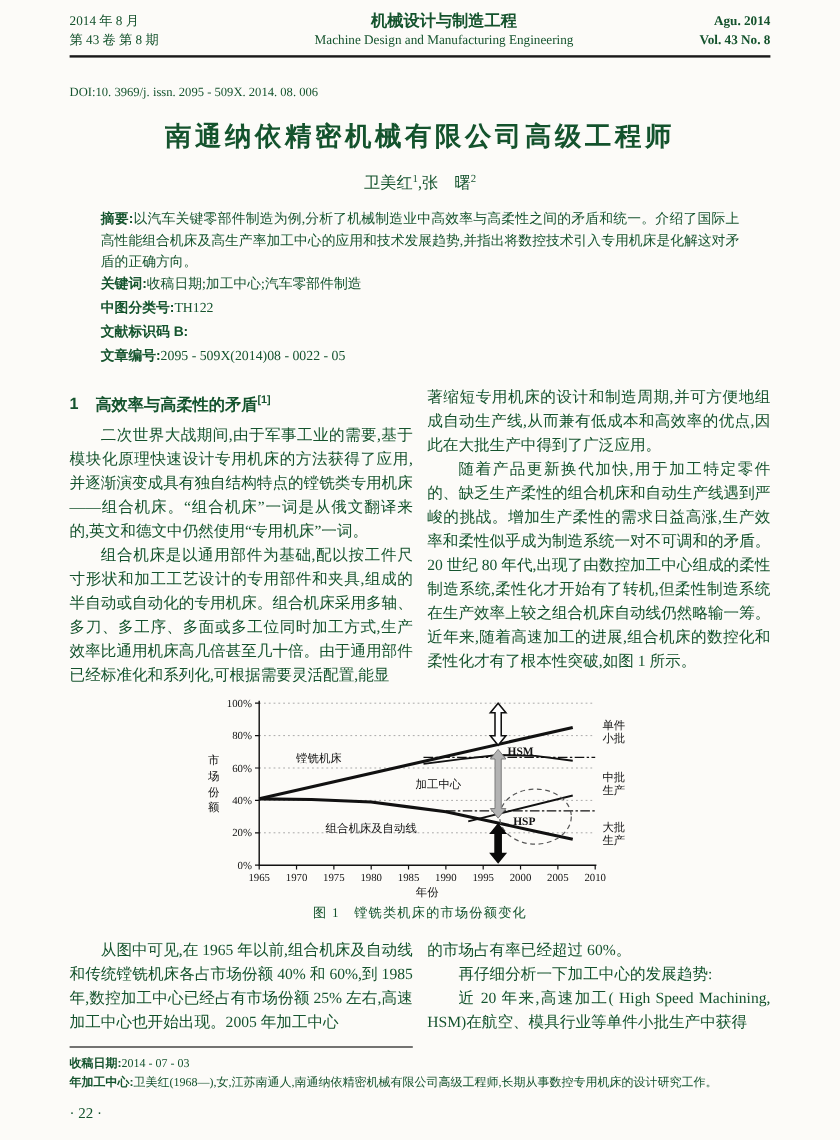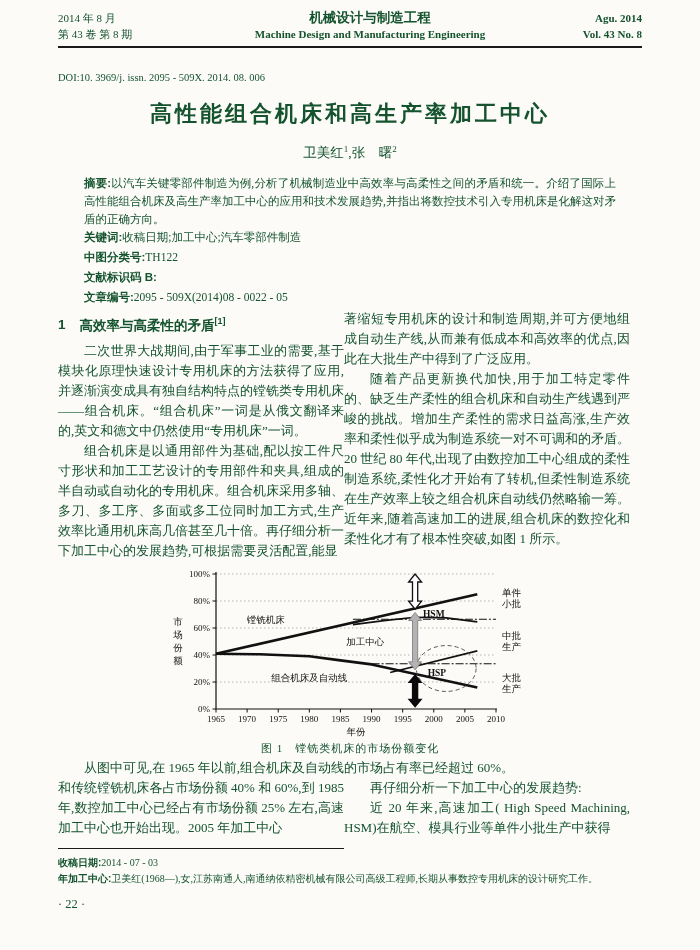--- a/index.html
+++ b/index.html
@@ -11,39 +11,39 @@
     overflow:hidden;
   }
   .inner{padding:10px 58px 0 58px;}
   
   .jhead{display:flex; justify-content:space-between; align-items:flex-start;}
   .jhead .col{font-size:11px; line-height:16px;}
   .jhead .left{text-align:left; width:150px;}
   .jhead .center{text-align:center; flex:1;}
   .jhead .right{text-align:right; width:110px; font-weight:bold;}
   .jtitle-cn{font-size:13.5px; font-weight:bold; font-family:"Liberation Sans","DejaVu Sans",sans-serif;}
-  .jtitle-en{font-size:11px; font-weight:bold;}
+  .jtitle-en{font-size:11px; font-weight:normal;}
   .hrule{border-top:2px solid #1a1a1a; margin-top:4px;}
   
   .doi{font-size:10.5px; margin-top:24px;}
   
   .atitle{
     text-align:center; font-size:22px; font-weight:bold; letter-spacing:3px;
     font-family:"Liberation Sans","DejaVu Sans",sans-serif; margin-top:16px;
   }
   .authors{text-align:center; font-size:13.5px; margin-top:14px;}
   .authors sup{font-size:9px;}
   .affil{text-align:center; font-size:12px; line-height:21px; margin-top:8px;}
   
   .abs{margin:12px 26px 0 26px; font-size:11.5px; line-height:18px; text-align:justify;}
   .abs .lbl, .kw .lbl, .meta .lbl{font-weight:bold; font-family:"Liberation Sans","DejaVu Sans",sans-serif;}
   .kw{margin:0 26px; font-size:11.5px; line-height:19px;}
   .meta{margin:0 26px; font-size:11.5px; line-height:20px; display:flex; justify-content:space-between;flex-direction:column;}
   
-  .cols{display:grid; grid-template-columns:286px 286px; margin-top:2px;}
+  .cols{display:grid; grid-template-columns:286px 286px; column-gap:12px; margin-top:14px;}
   .bodytext{font-size:13px; line-height:20px; text-align:justify;}
   .bodytext p{margin:0; text-indent:2em;}
   .bodytext p.cont{text-indent:0;}
   .sechead{
     font-size:13.5px; font-weight:bold; margin:2px 0 6px 0;
     font-family:"Liberation Sans","DejaVu Sans",sans-serif;
   }
   .sechead sup{font-size:9px;}
   .secnum{margin-right:14px;}
   
@@ -75,38 +75,38 @@
       </div>
       <div class="col right">
         <div>Agu. 2014</div>
         <div>Vol. 43 No. 8</div>
       </div>
     </div>
     <div class="hrule"></div>
 
     <div class="doi">DOI:10. 3969/j. issn. 2095 - 509X. 2014. 08. 006</div>
 
-    <div class="atitle">高性能组合机床和高生产率加工中心</div>
+    <div class="atitle">南通纳依精密机械有限公司高级工程师</div>
 
     <div class="authors"><span><span>卫美红</span><sup>1</sup></span><span>,</span><span><span>张　曙</span><sup>2</sup></span></div>
 
 
     <div class="abs"><span class="lbl">摘要:</span><span>以汽车关键零部件制造为例,分析了机械制造业中高效率与高柔性之间的矛盾和统一。介绍了国际上高性能组合机床及高生产率加工中心的应用和技术发展趋势,并指出将数控技术引入专用机床是化解这对矛盾的正确方向。</span></div>
     <div class="kw"><span class="lbl">关键词:</span><span>收稿日期;加工中心;汽车零部件制造</span></div>
     <div class="meta">
       <span><span class="lbl">中图分类号:</span><span>TH122</span></span>
       <span class="lbl">文献标识码 B:</span>
       <span><span class="lbl">文章编号:</span><span>2095 - 509X(2014)08 - 0022 - 05</span></span>
     </div>
 
     <div class="cols bodytext">
       <div>
         <div class="sechead"><span class="secnum">1</span><span>高效率与高柔性的矛盾</span><sup>[1]</sup></div>
         <p>二次世界大战期间,由于军事工业的需要,基于模块化原理快速设计专用机床的方法获得了应用,并逐渐演变成具有独自结构特点的镗铣类专用机床——组合机床。“组合机床”一词是从俄文翻译来的,英文和德文中仍然使用“专用机床”一词。</p>
-        <p>组合机床是以通用部件为基础,配以按工件尺寸形状和加工工艺设计的专用部件和夹具,组成的半自动或自动化的专用机床。组合机床采用多轴、多刀、多工序、多面或多工位同时加工方式,生产效率比通用机床高几倍甚至几十倍。再仔细分析一下加工中心的发展趋势,可根据需要灵活配置,能显</p>
+        <p>组合机床是以通用部件为基础,配以按工件尺寸形状和加工工艺设计的专用部件和夹具,组成的半自动或自动化的专用机床。组合机床采用多轴、多刀、多工序、多面或多工位同时加工方式,生产效率比通用机床高几倍甚至几十倍。由于通用部件已经标准化和系列化,可根据需要灵活配置,能显</p>
       </div>
       <div>
         <p class="cont">著缩短专用机床的设计和制造周期,并可方便地组成自动生产线,从而兼有低成本和高效率的优点,因此在大批生产中得到了广泛应用。</p>
         <p>随着产品更新换代加快,用于加工特定零件的、缺乏生产柔性的组合机床和自动生产线遇到严峻的挑战。增加生产柔性的需求日益高涨,生产效率和柔性似乎成为制造系统一对不可调和的矛盾。20 世纪 80 年代,出现了由数控加工中心组成的柔性制造系统,柔性化才开始有了转机,但柔性制造系统在生产效率上较之组合机床自动线仍然略输一筹。近年来,随着高速加工的进展,组合机床的数控化和柔性化才有了根本性突破,如图 1 所示。</p>
       </div>
     </div>
 
     <div class="figure">
       <svg width="368" height="170" viewBox="0 0 368 170" font-family="Liberation Serif, DejaVu Serif, serif">
           <line x1="50" y1="113" x2="330" y2="113" stroke="#9a9a9a" stroke-width="0.7" stroke-dasharray="1.5,2.5"></line>

